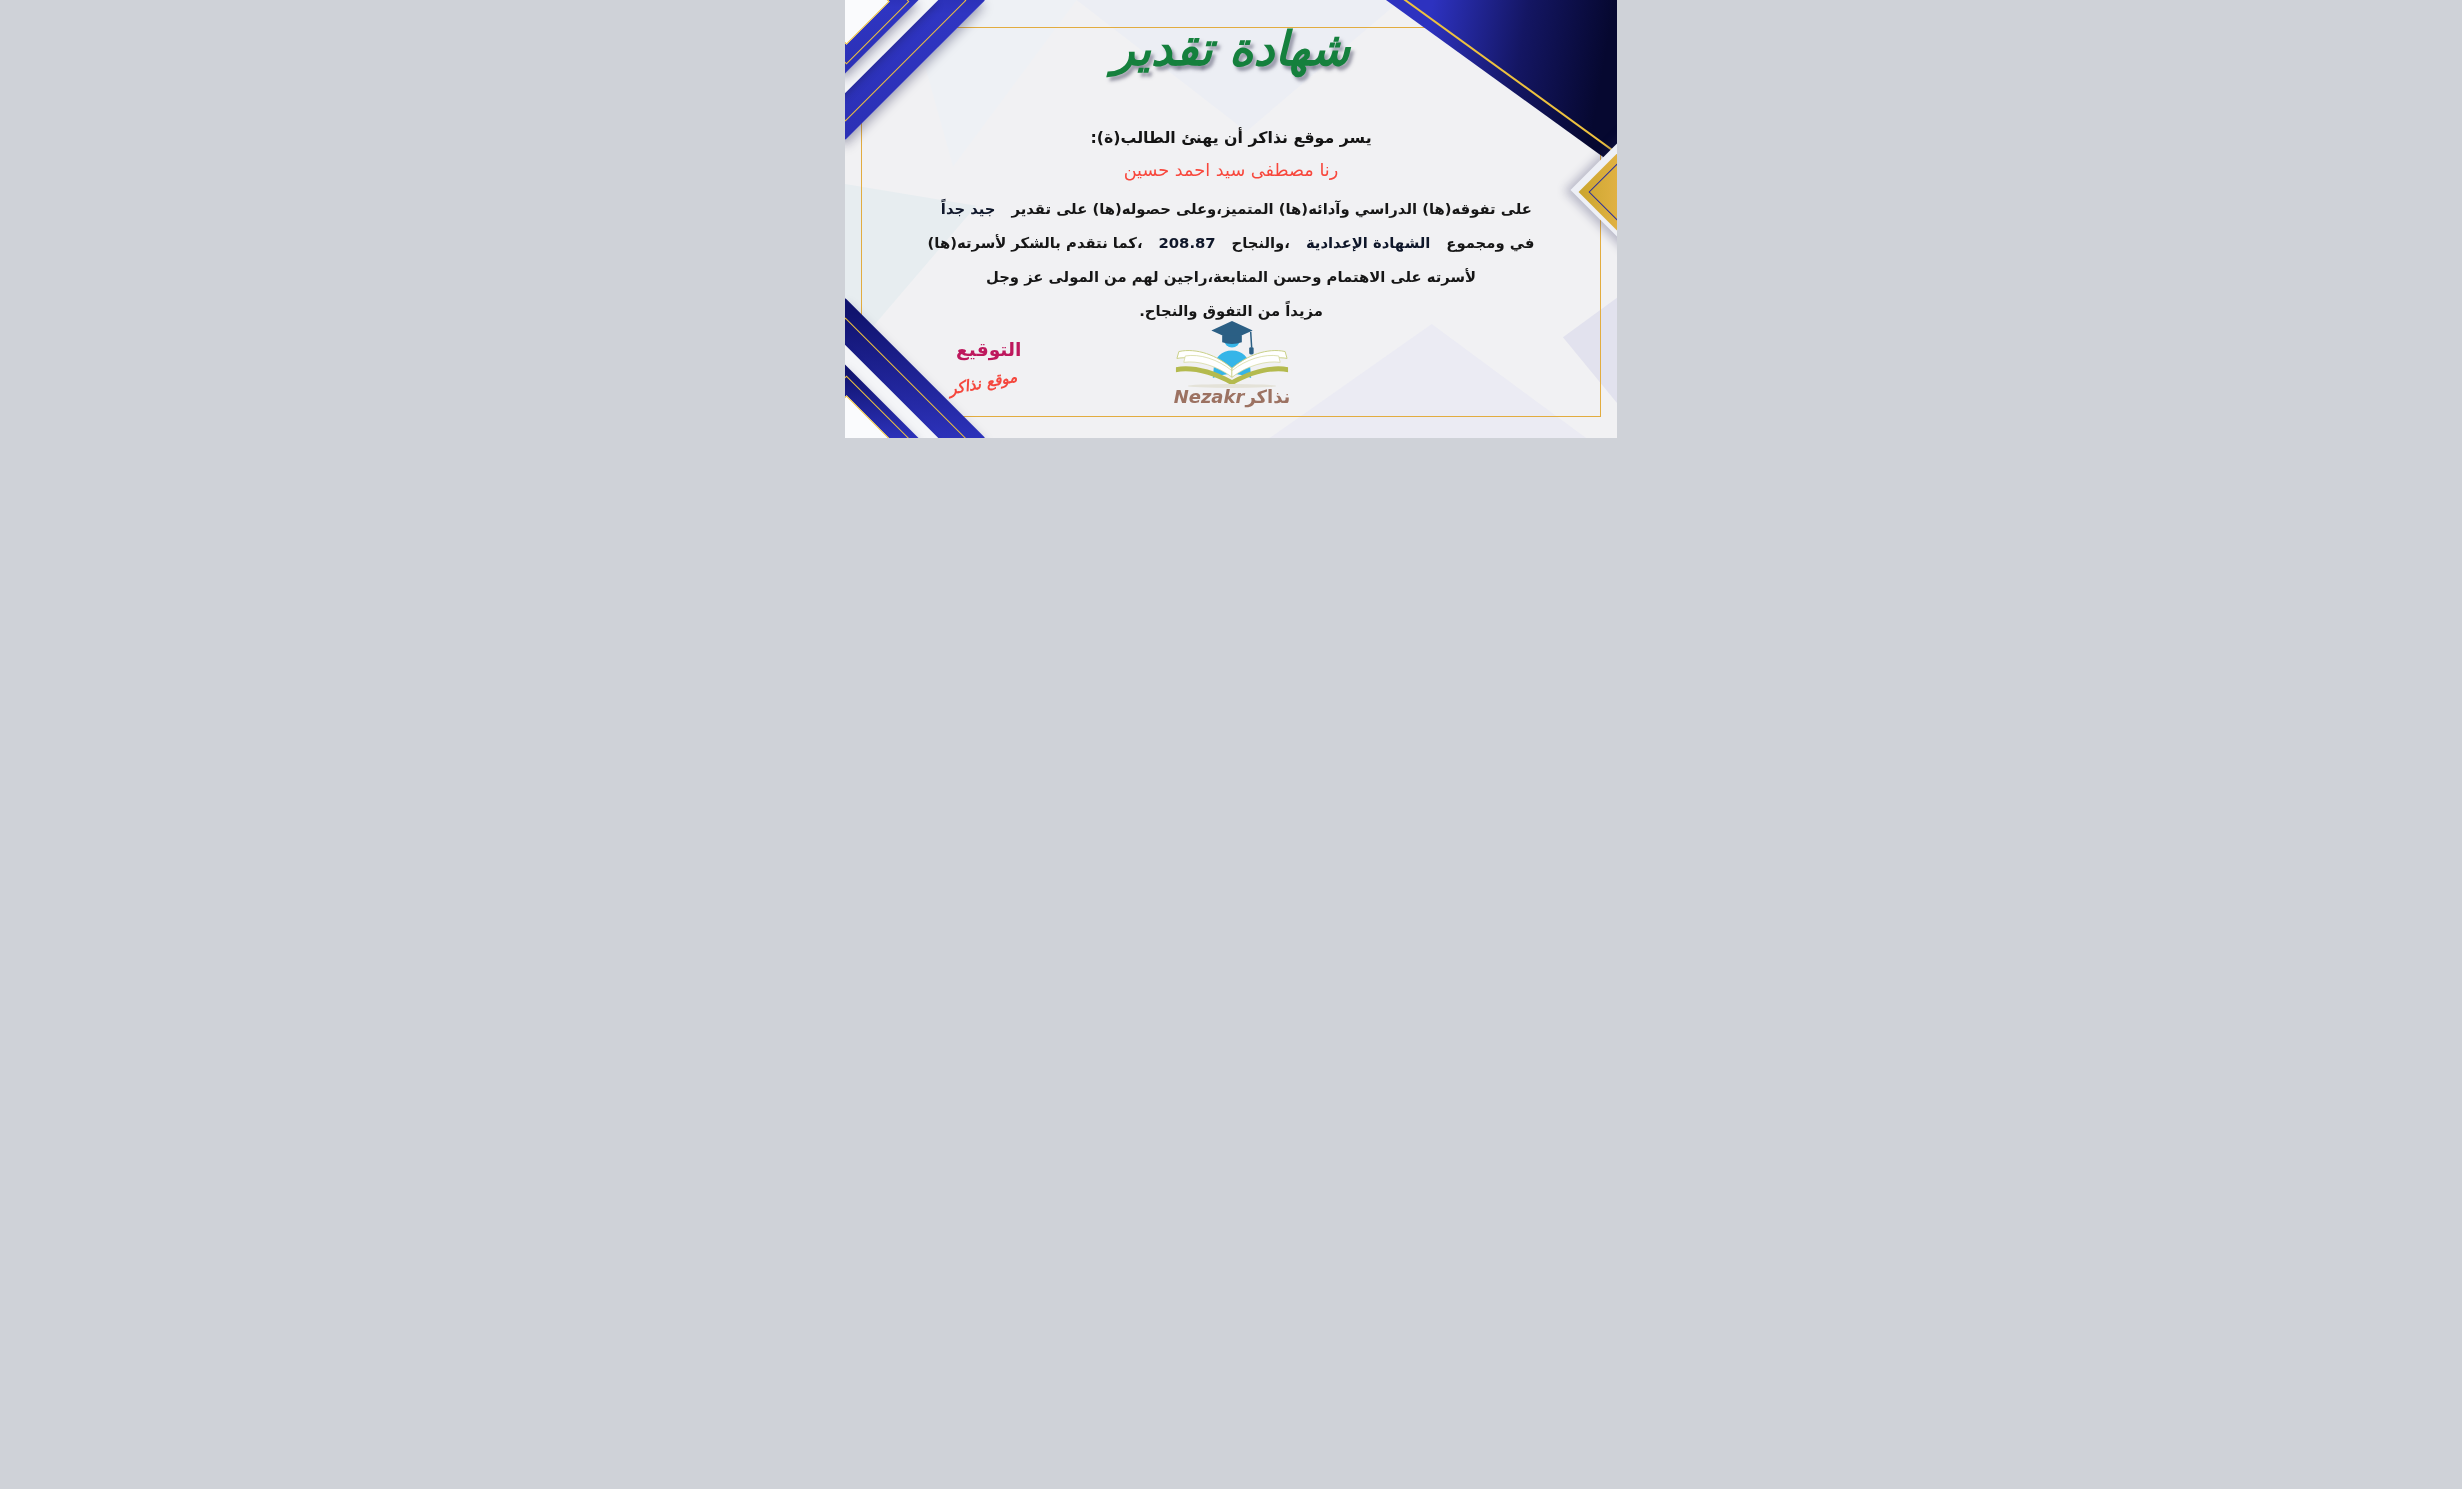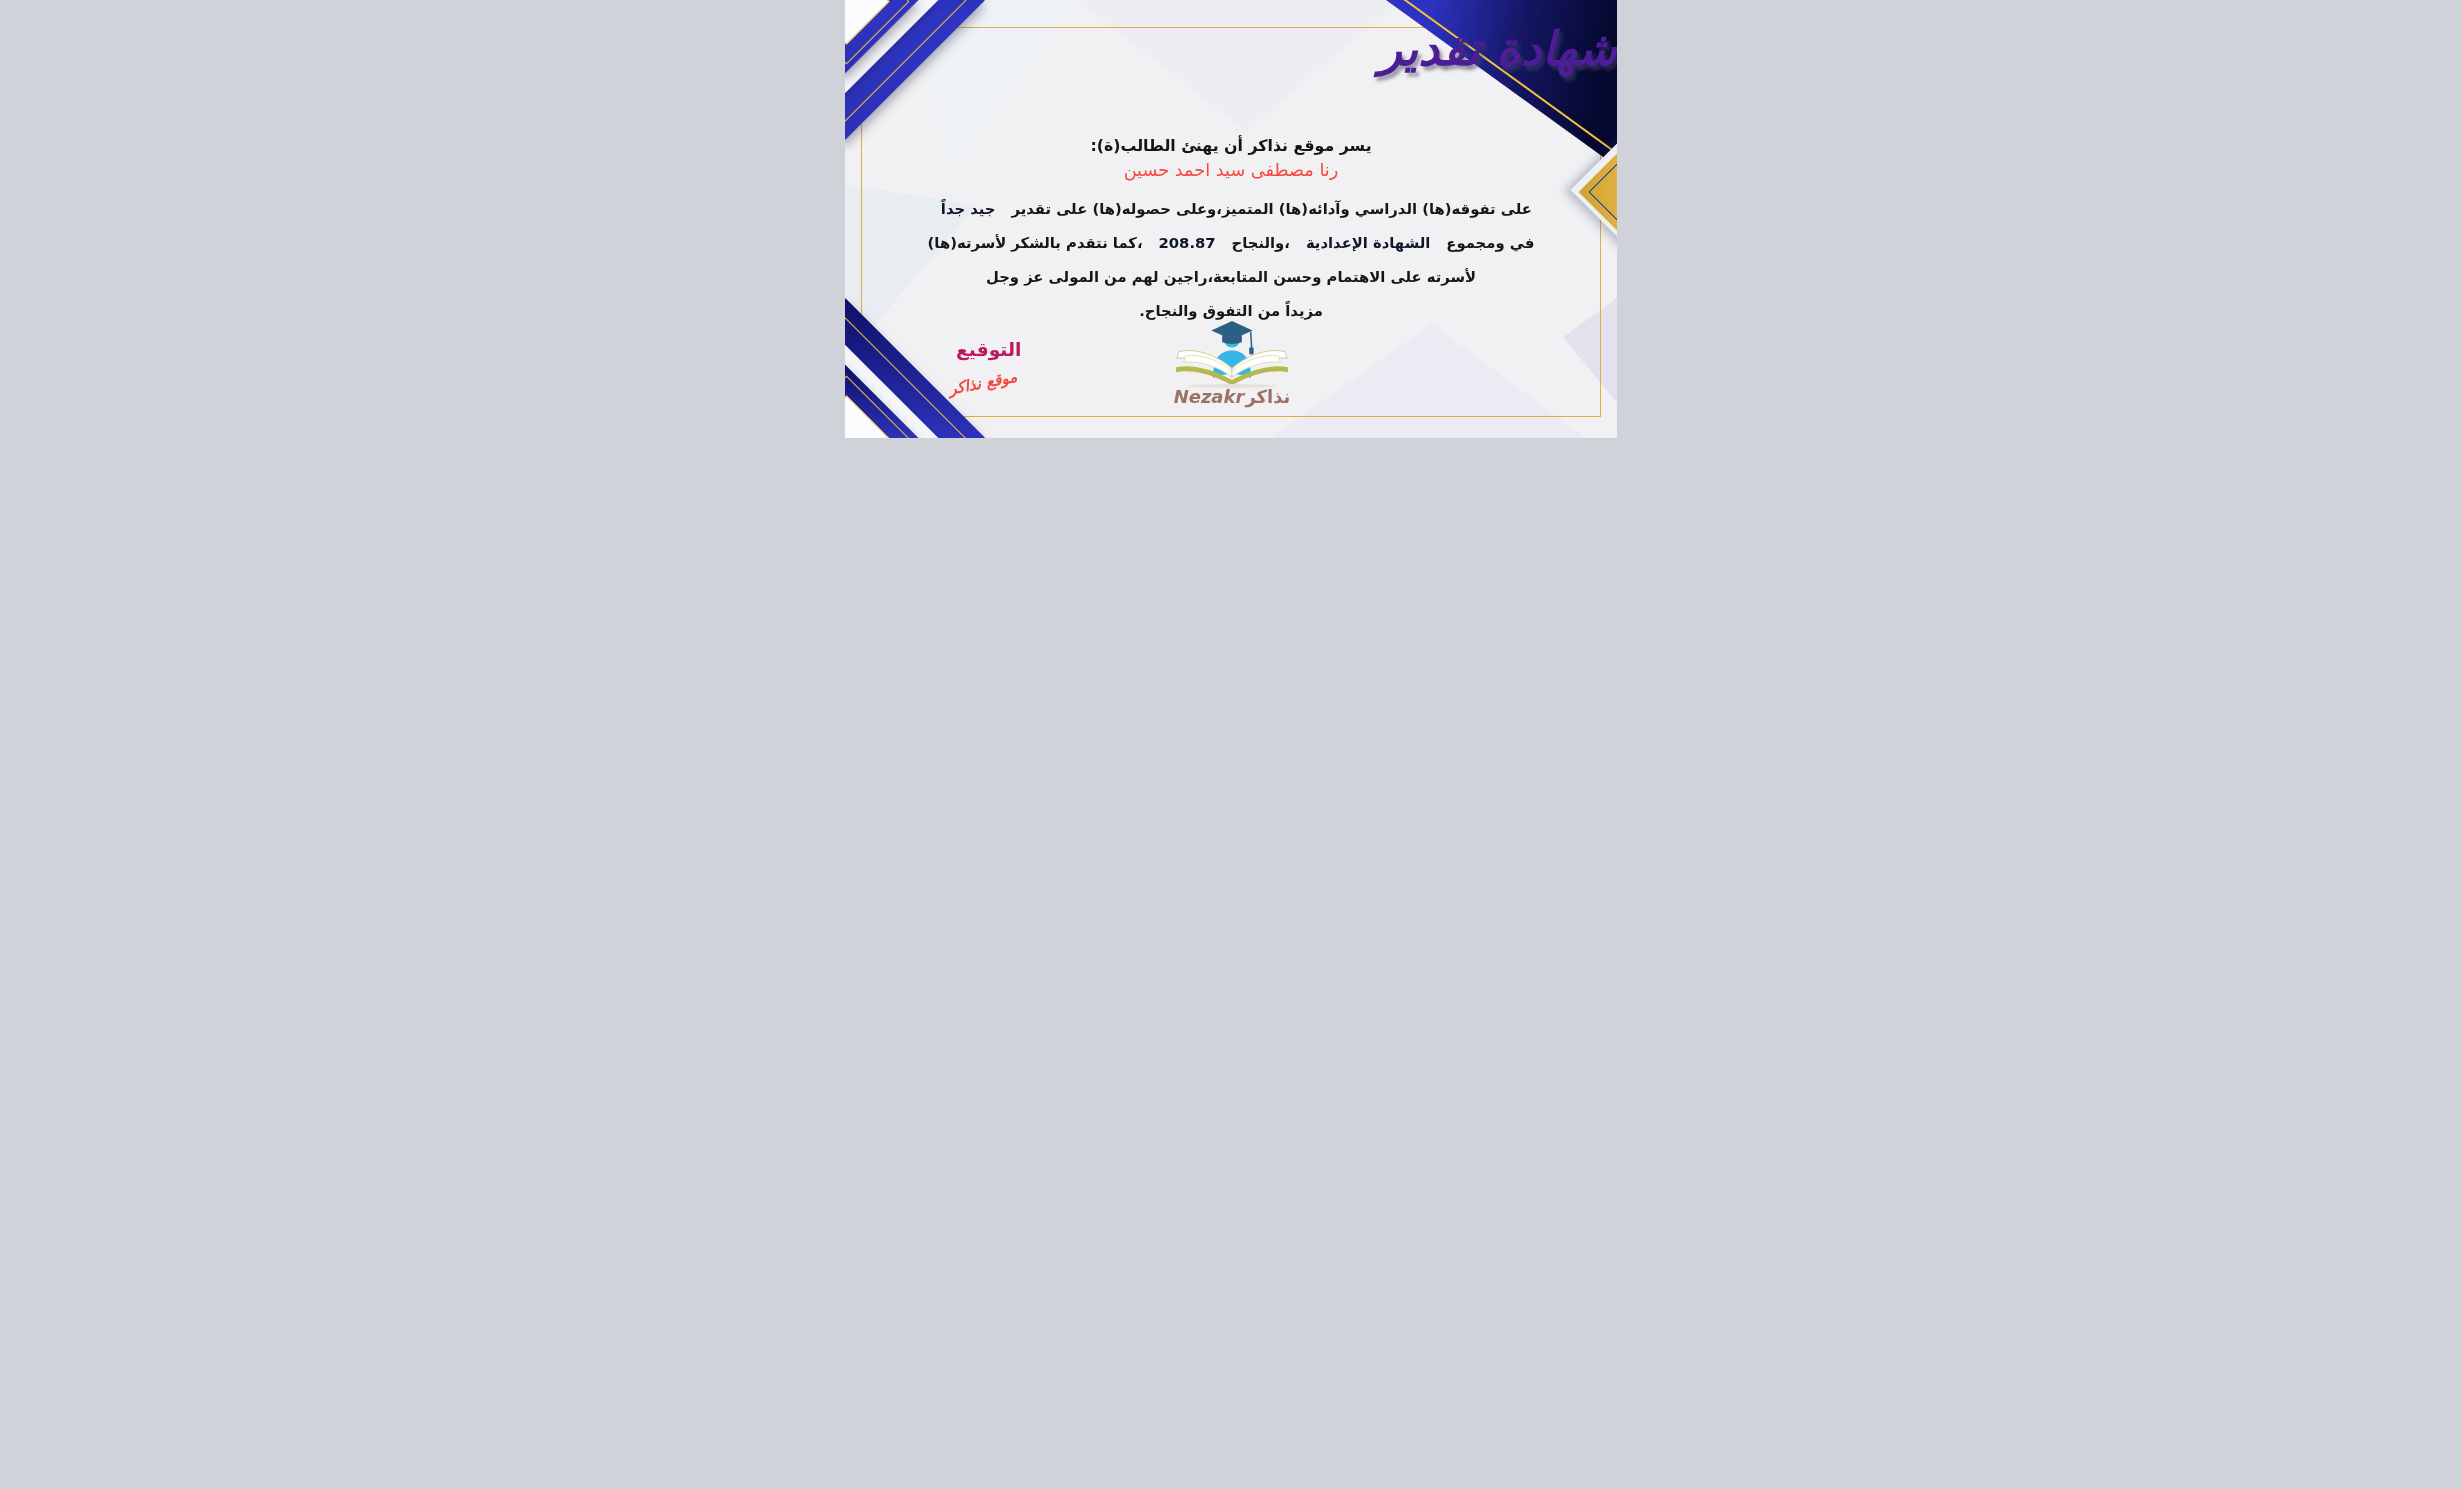--- a/index.html
+++ b/index.html
@@ -53,26 +53,26 @@
   }
   
   .chev-light{width:128px;height:128px;left:752px;top:126px;
     background:#eef0f6; box-shadow:-3.9px 4.9px 9.8px rgba(40,40,90,.28);}
   .chev-gold{width:118px;height:118px;left:758px;top:133px;
     background:linear-gradient(225deg,#c79a28 0%,#f8e292 45%,#e2b244 75%,#caa52e 100%);}
   .chev-gold .inner{position:absolute; inset:7.4px; border:1px solid #2b2f9e;}
   
   .rtl{direction:rtl; unicode-bidi:plaintext;}
   .cert-title{
-    position:absolute; top:20.7px; left:0; right:0; text-align:right;
-    font-size:47px; font-weight:bold; font-style:italic; color:#4c1d95;
+    position:absolute; top:20.7px; left:0; right:0; text-align:center;
+    font-size:47px; font-weight:bold; font-style:italic; color:#15803d;
     text-shadow:3px 4.4px 3.4px rgba(70,70,95,.5); direction:rtl;
   }
   .intro-line{
-    position:absolute; top:136px; left:0; right:0; text-align:center;
+    position:absolute; top:128px; left:0; right:0; text-align:center;
     font-size:15.8px; font-weight:bold; color:#141414;
   }
   .student-name{
     position:absolute; top:160px; left:0; right:0; text-align:center;
     font-size:17.7px; font-weight:normal; color:#f8473c;
   }
   .body-text{
     position:absolute; top:192px; left:34px; right:34px; text-align:center;
     font-size:14.8px; font-weight:bold; color:#161616; line-height:34px;
   }

